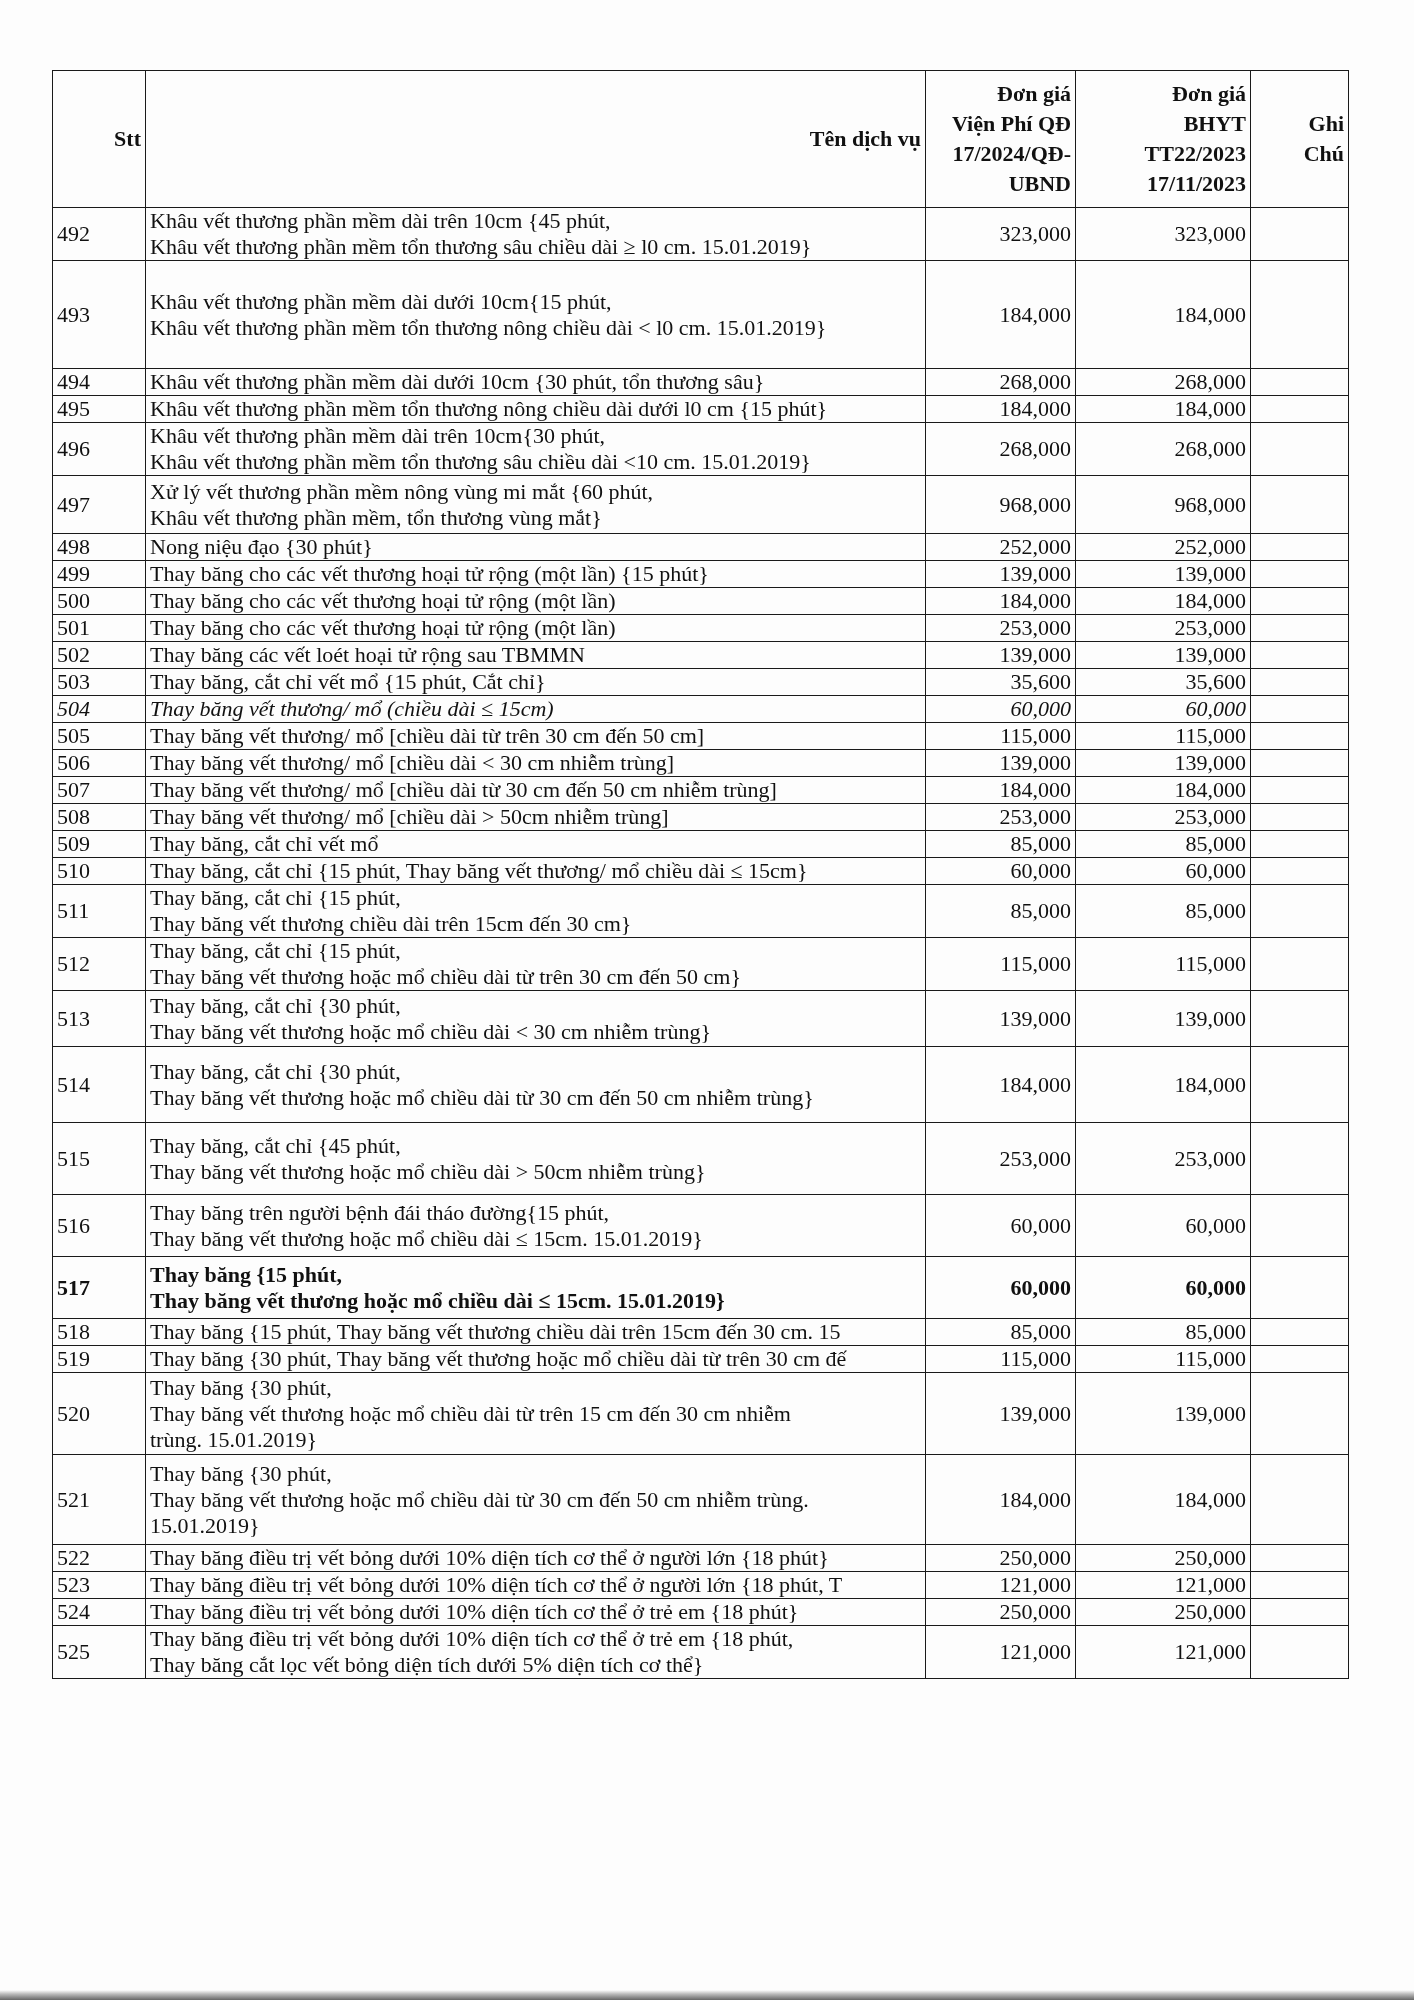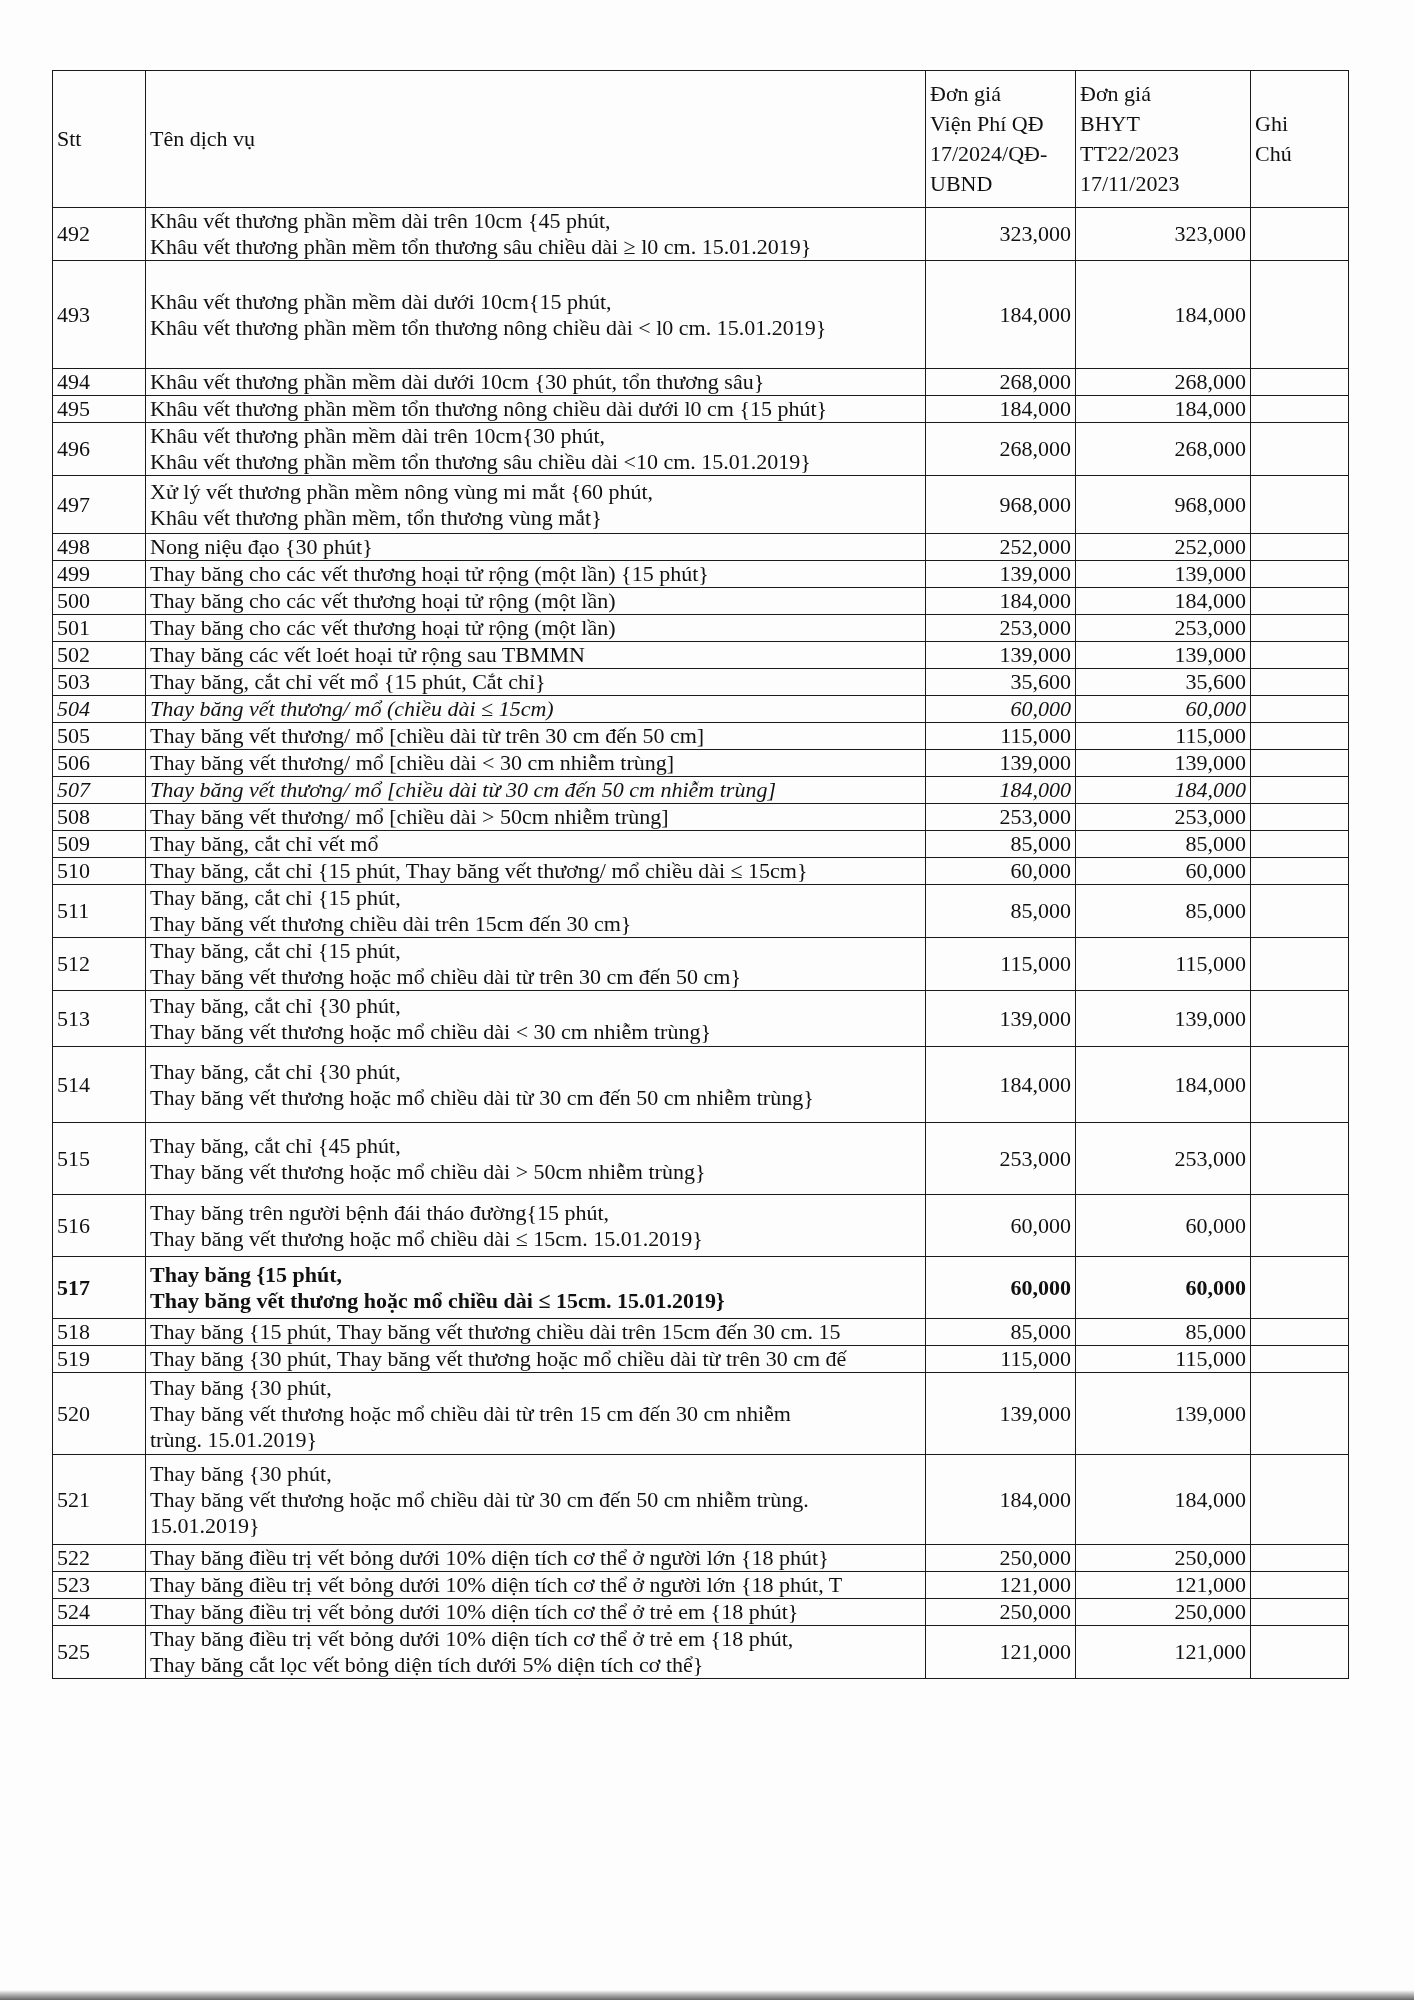--- a/index.html
+++ b/index.html
@@ -5,21 +5,21 @@
   html, body { margin:0; padding:0; background:#fff; }
   body { width:1414px; height:2000px; position:relative; overflow:hidden;
          font-family:"Liberation Serif", "DejaVu Serif", serif; color:#111; }
   .page { position:absolute; left:0; top:0; width:1414px; height:2000px; background:#fdfdfd; }
   .scan-bottom { position:absolute; left:0; right:0; top:1990px; height:10px;
                  background:linear-gradient(#fff,#bbb 40%,#666); }
   table.price { position:absolute; left:52px; top:70px; width:1296px;
                 border-collapse:collapse; table-layout:fixed; }
   table.price td, table.price th { border:1.6px solid #1a1a1a; padding:0 4px;
                 font-size:22px; line-height:26px; vertical-align:middle; }
-  table.price th { font-weight:normal; text-align:left; font-size:22px; line-height:30px; height:136px; }
+  table.price th { font-weight:bold; text-align:right; font-size:22px; line-height:30px; height:136px; }
   col.c-stt { width:93px; } col.c-name { width:780px; } col.c-p1 { width:150px; }
   col.c-p2 { width:175px; } col.c-note { width:98px; }
   td.stt { text-align:left; }
   td.name { white-space:pre-line; overflow:hidden; }
   td.name.nowrap { white-space:nowrap; }
   td.price-v { text-align:right; padding-right:10px; }
   td.va-bottom { vertical-align:bottom; }
 </style>
 </head>
 <body>
@@ -152,21 +152,21 @@
           <td class="price-v">115,000</td>
           <td class=""></td>
         </tr>
         <tr style="height: 26px;">
           <td class="stt">506</td>
           <td class="name">Thay băng vết thương/ mổ [chiều dài &lt; 30 cm nhiễm trùng]</td>
           <td class="price-v">139,000</td>
           <td class="price-v">139,000</td>
           <td class=""></td>
         </tr>
-        <tr style="height: 26px; font-style: italic;">
+        <tr style="height: 26px;">
           <td class="stt">507</td>
           <td class="name">Thay băng vết thương/ mổ [chiều dài từ 30 cm đến 50 cm nhiễm trùng]</td>
           <td class="price-v">184,000</td>
           <td class="price-v">184,000</td>
           <td class=""></td>
         </tr>
         <tr style="height: 26px; padding-left: 35px;">
           <td class="stt">508</td>
           <td class="name">Thay băng vết thương/ mổ [chiều dài &gt; 50cm nhiễm trùng]</td>
           <td class="price-v">253,000</td>

